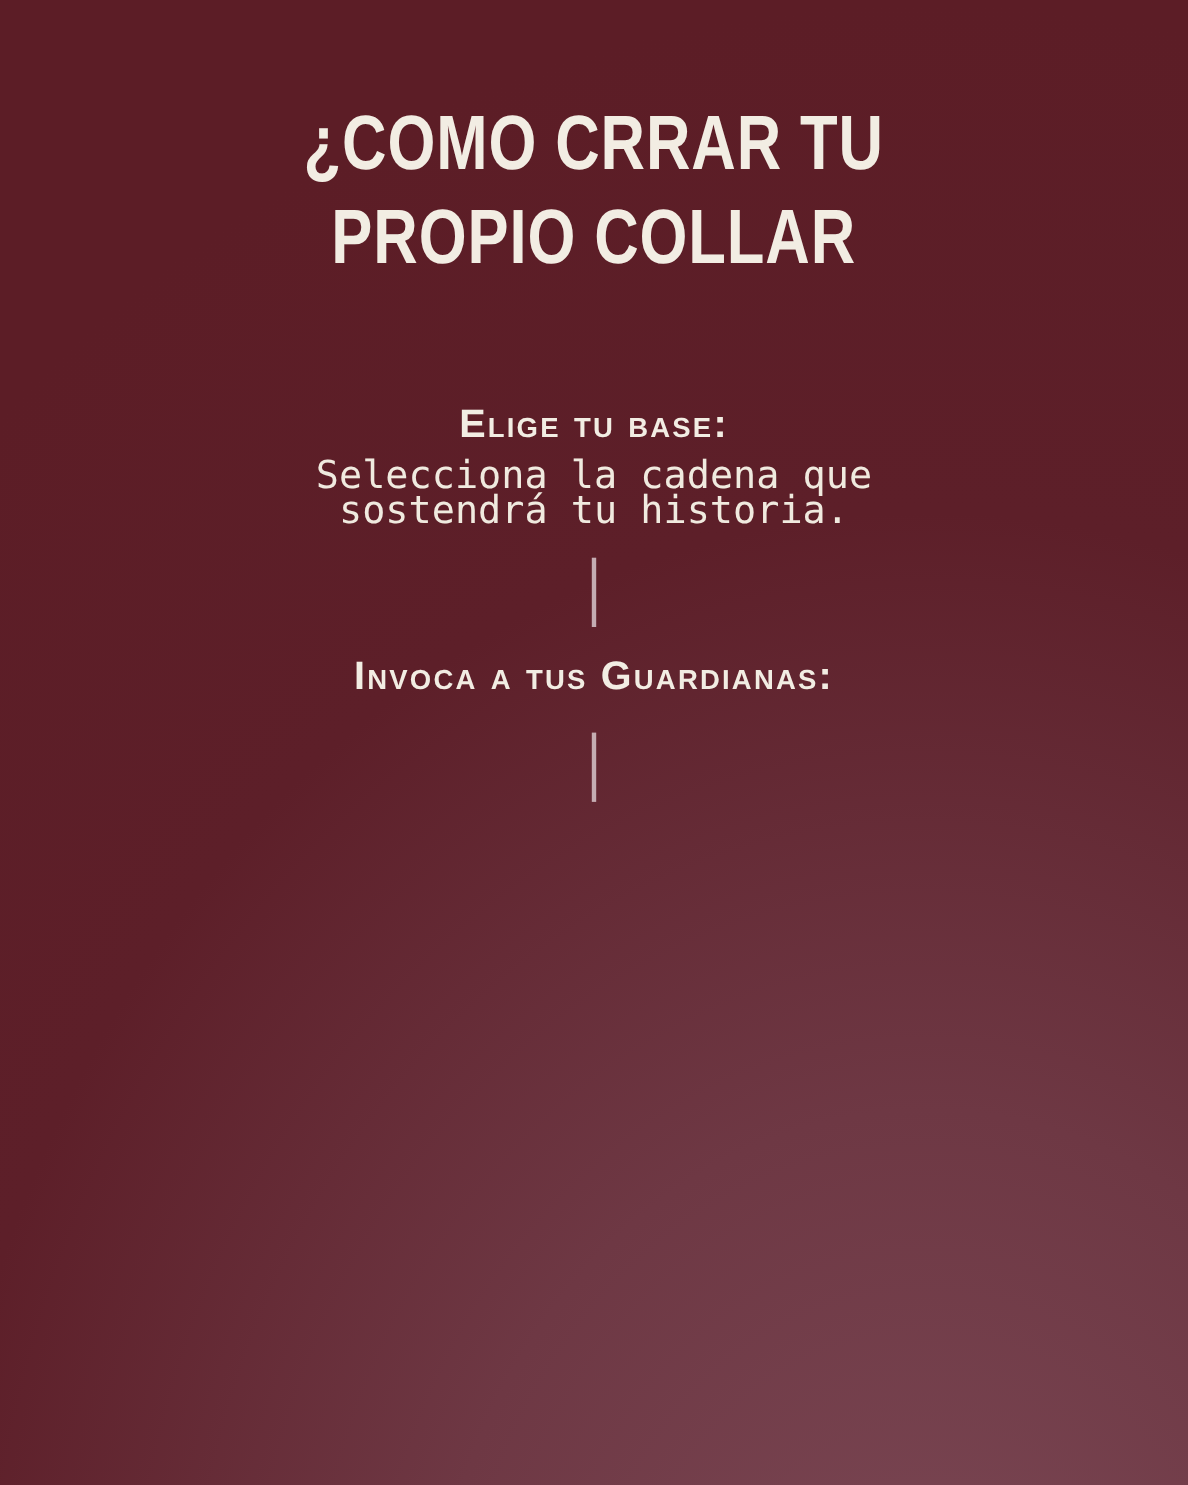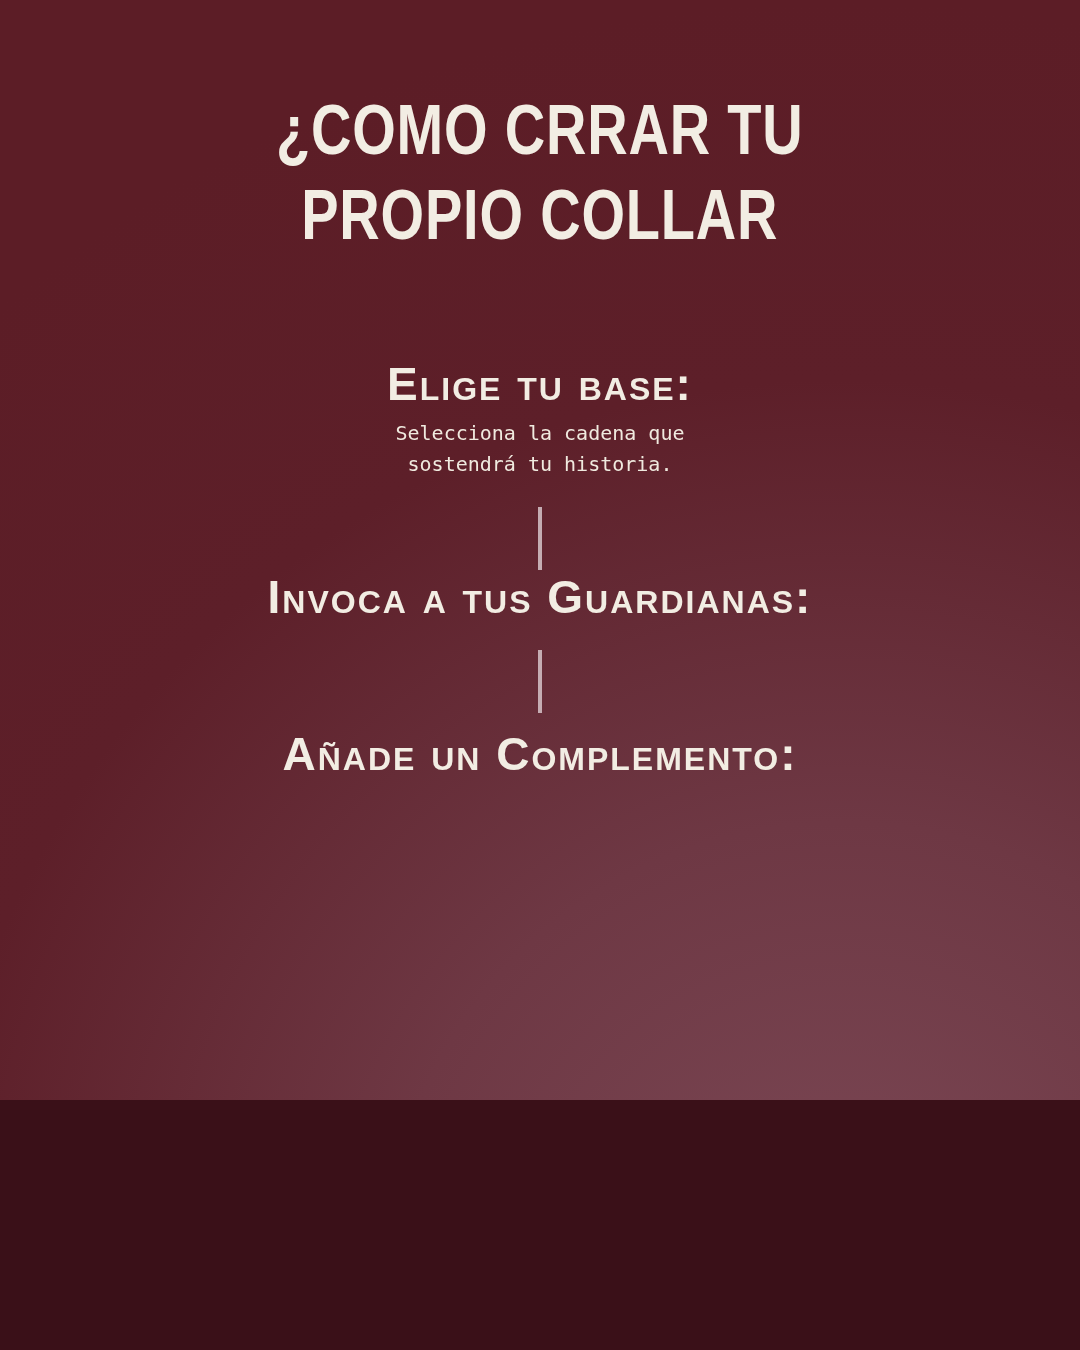--- a/index.html
+++ b/index.html
@@ -3,21 +3,21 @@
 <meta charset="utf-8">
 <style>
   html, body {
     margin: 0;
     padding: 0;
     background: #3a1018;
   }
   .poster {
     position: relative;
     width: 1080px;
-    height: 1100px;
+    height: 1350px;
     overflow: hidden;
     background: #5C1D26;
     background-image: radial-gradient(120% 115% at 78% 115%,
       #7B4855 0%, #6E3844 35%, #5D1F29 70%, #5C1D26 100%);
     display: flex;
     flex-direction: column;
     align-items: center;
     color: #F2EDE3;
     text-align: center;
   }
@@ -34,36 +34,36 @@
     display: block;
     transform: scaleX(0.8);
     transform-origin: 50% 50%;
     white-space: nowrap;
   }
   .step {
     margin: 0;
     padding: 0;
   }
   .step-1 { margin-top: 98px; }
-  .step-2 { margin-top: 0; }
+  .step-2 { margin-top: 16px; }
   .step-3 { margin-top: 14px; }
   .step-heading {
     margin: 0;
     font-family: "Liberation Sans", sans-serif;
     font-variant: small-caps;
     font-weight: bold;
-    font-size: 46px;
+    font-size: 36px;
     line-height: 55px;
     letter-spacing: 2px;
     color: #F2EDE3;
   }
   .step-body {
     margin: 6px 0 0 0;
     font-family: "DejaVu Sans Mono", monospace;
-    font-size: 20px;
+    font-size: 35px;
     line-height: 31.5px;
     letter-spacing: 0;
     white-space: pre-line;
     color: #F0EADF;
   }
   .divider {
     width: 4px;
     height: 63px;
     background: #CDB8BE;
     opacity: 0.92;
@@ -89,16 +89,15 @@
 
   <div class="divider divider-1"></div>
 
   <section class="step step-2">
     <h2 class="step-heading">Invoca a tus Guardianas:</h2>
   </section>
 
   <div class="divider divider-2"></div>
 
   <section class="step step-3">
-    <h2 class="step-heading">Añade un Complemento:</h2>
   </section>
 
 </div>
 
 </body></html>

